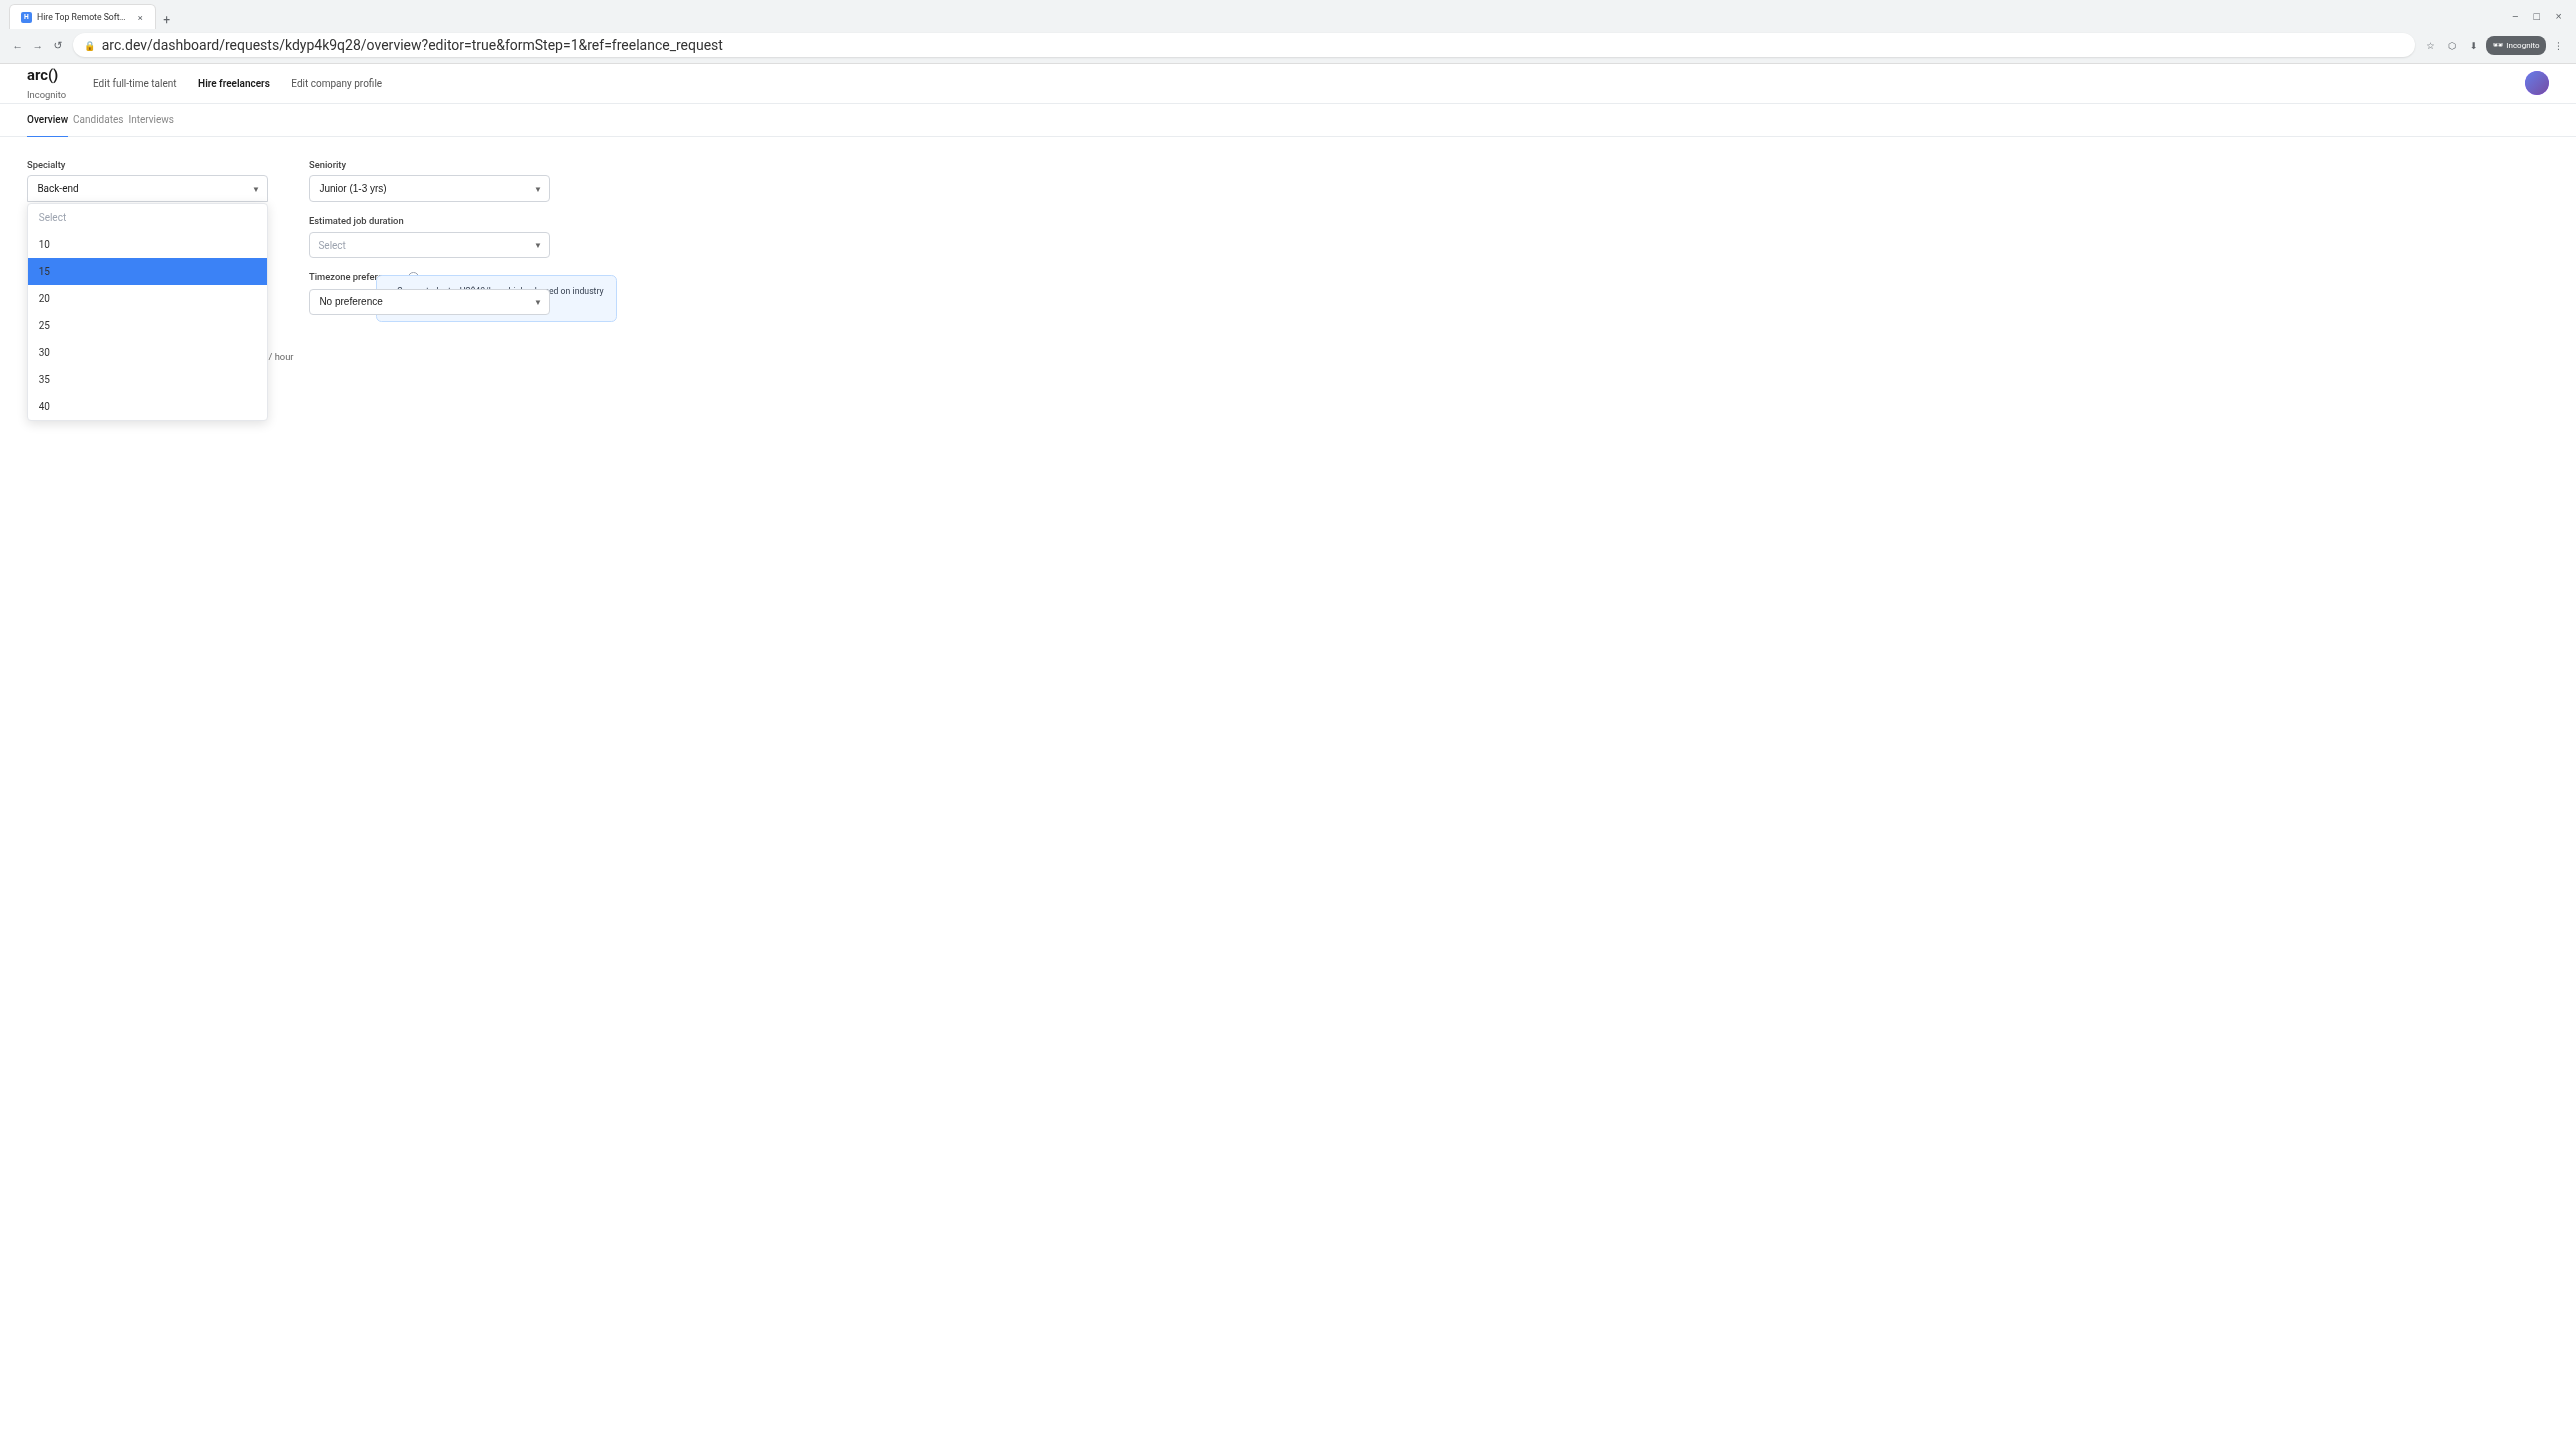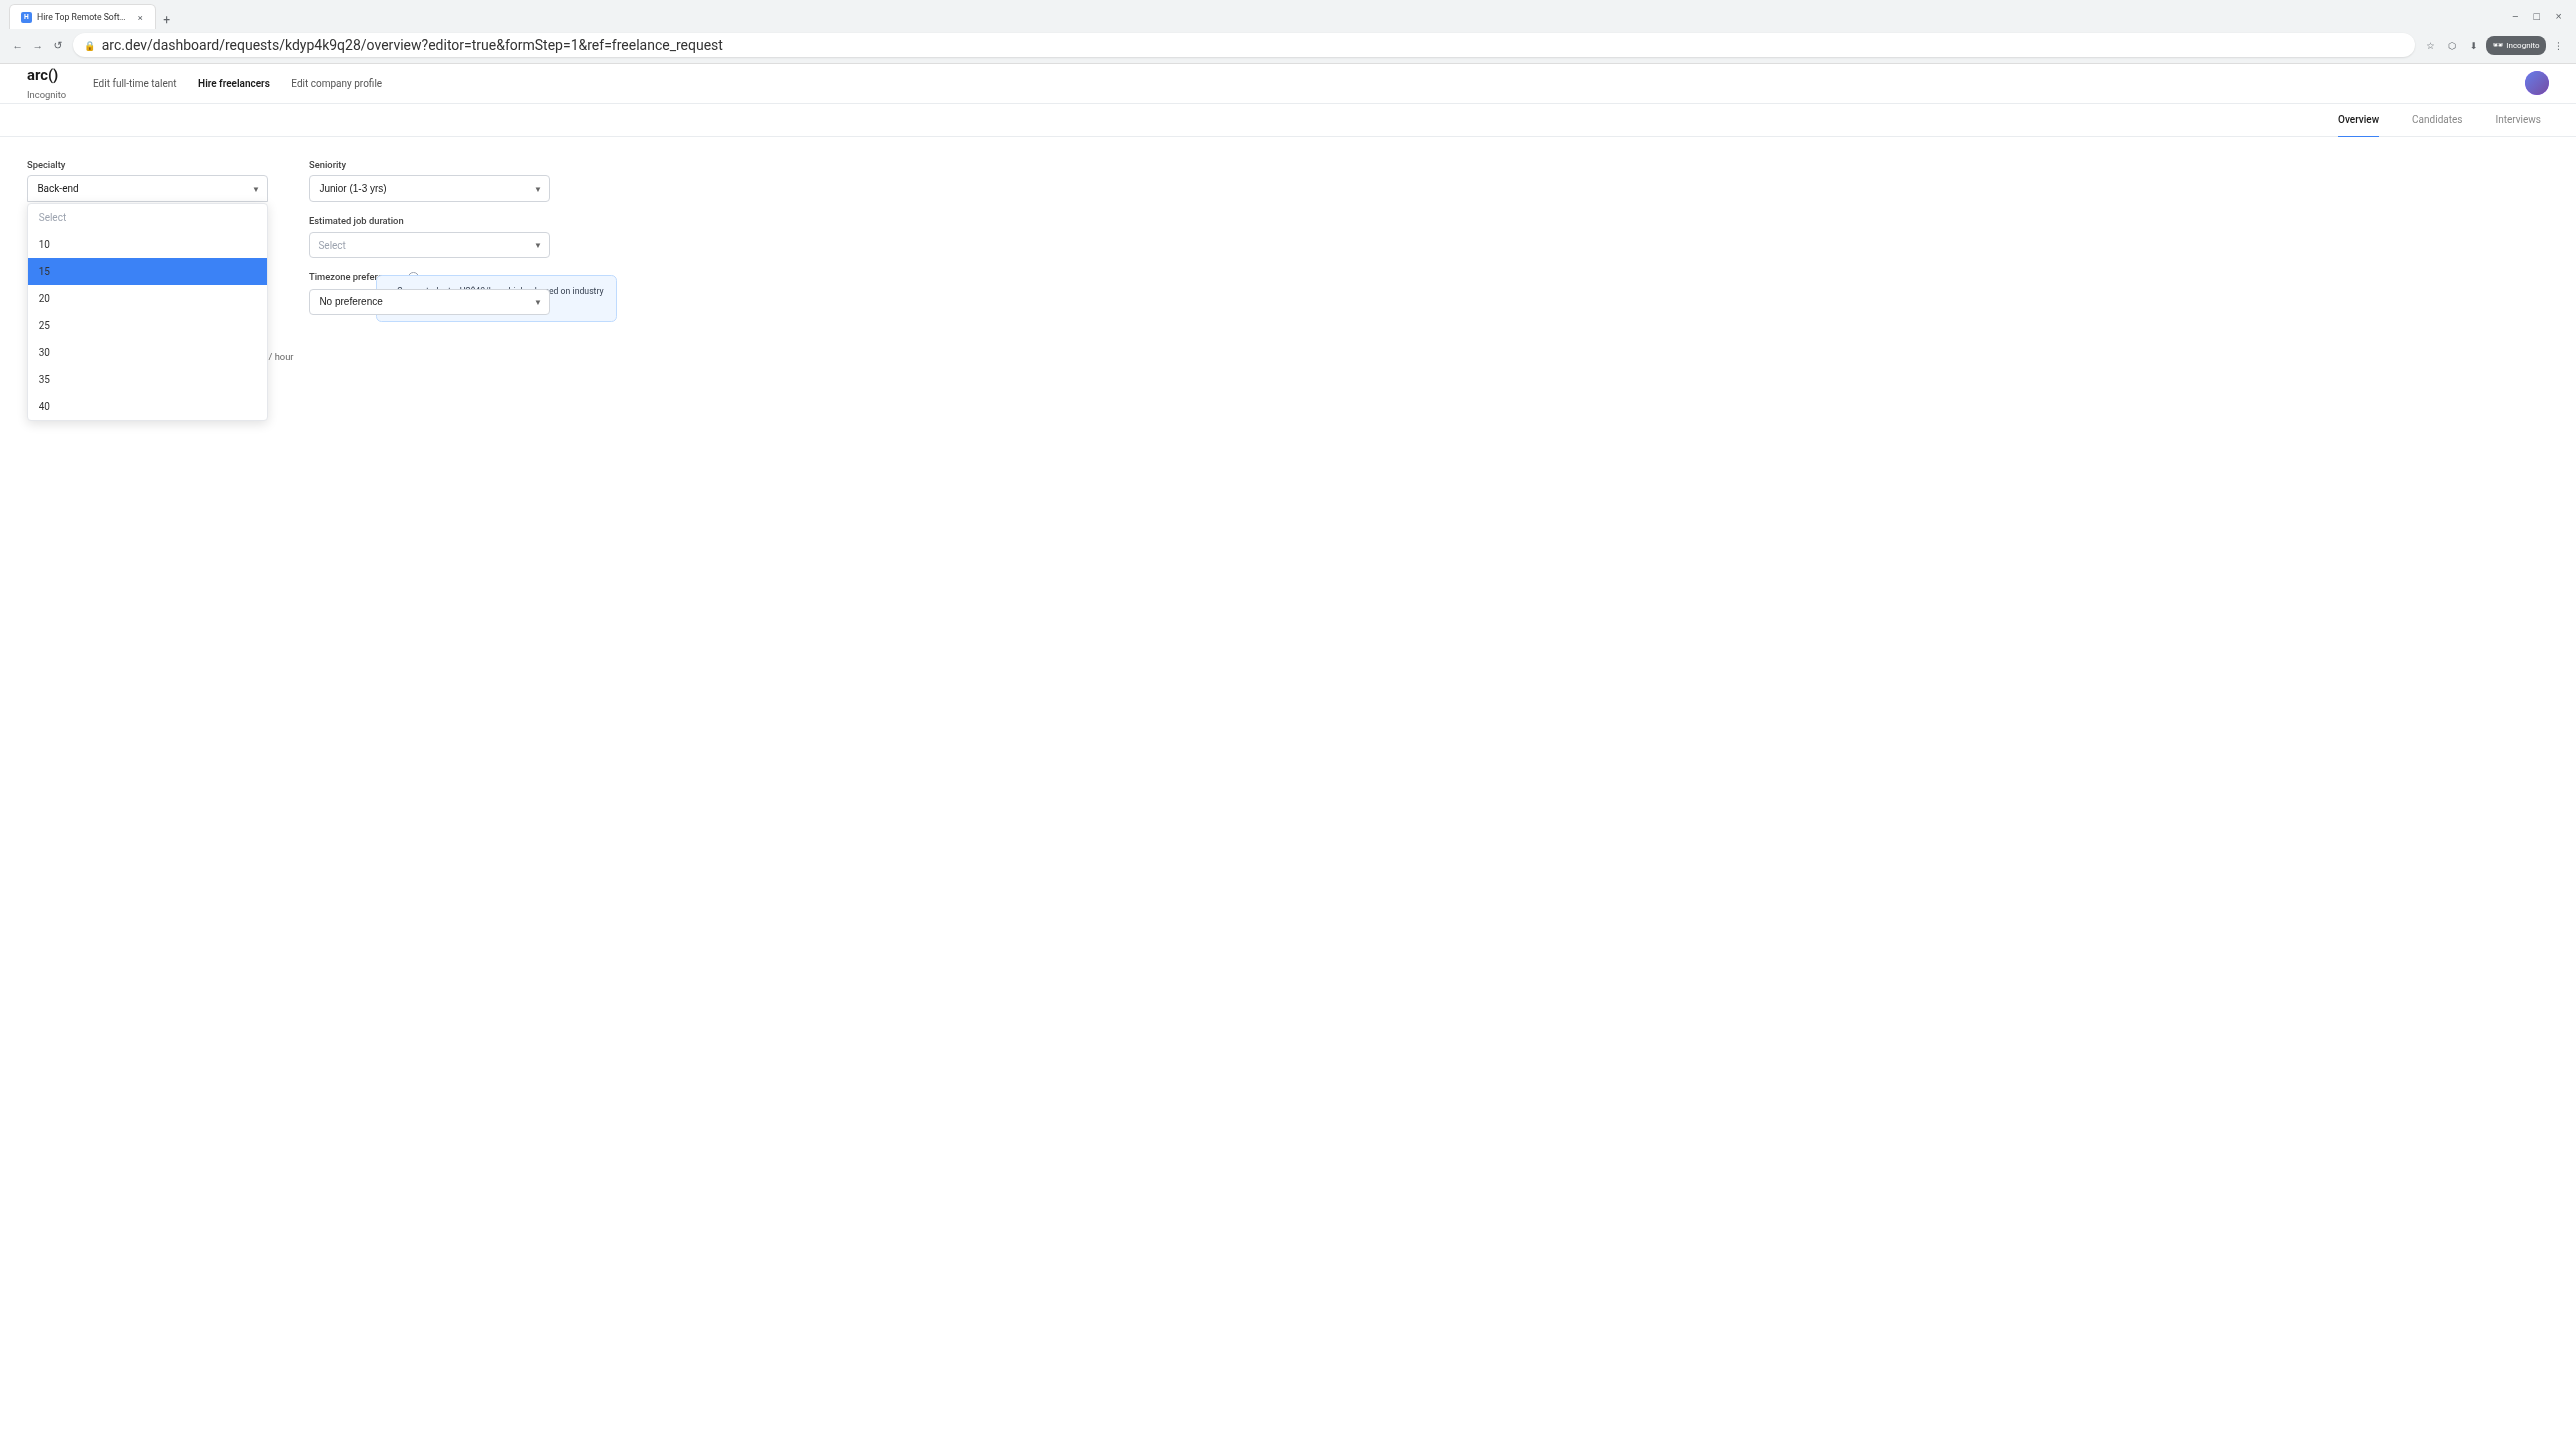--- a/index.html
+++ b/index.html
@@ -30,21 +30,21 @@
     .logo { display: flex; align-items: flex-start; gap: 5.4px; margin-right: 27px; text-decoration: none; flex-direction: column; }
     .logo-text { font-size: 14.8px; font-weight: 700; color: #1a1a1a; }
     .logo-sub { font-size: 9.4px; color: #666; font-weight: 400; }
     .nav-links { display: flex; gap: 21.5px; align-items: center; flex: 1; }
     .nav-link { text-decoration: none; color: #555; font-size: 10px; font-weight: 400; }
     .nav-link.active { color: #1a1a1a; font-weight: 600; }
     .header-avatar { width: 24px; height: 24px; border-radius: 50%; background: #8b5cf6; display: flex; align-items: center; justify-content: center; color: white; font-size: 9.4px; font-weight: 600; cursor: pointer; overflow: hidden; }
     .avatar-img { width: 100%; height: 100%; object-fit: cover; background: linear-gradient(135deg, #667eea 0%, #764ba2 100%); border-radius: 50%; }
 
     
-    .page-tabs { padding: 0 35px; border-bottom: 0.7px solid #e9ecef; display: flex; gap: 33px; justify-content: flex-end; }
+    .page-tabs { padding: 0 27px; border-bottom: 0.7px solid #e9ecef; display: flex; gap: 5px; }
     .page-tab { padding: 10.7px 0; font-size: 10px; color: #888; cursor: pointer; border-bottom: 1.3px solid transparent; margin-bottom: -0.7px; }
     .page-tab.active { color: #1a1a1a; border-bottom-color: #3b82f6; font-weight: 500; }
 
     
     .main-content { padding: 21.5px 27px; max-width: 644px; }
 
     
     .form-section { background: #fff; }
     .form-group { margin-bottom: 16px; }
     .form-label { font-size: 9.4px; color: #444; margin-bottom: 5.4px; display: block; font-weight: 500; }

